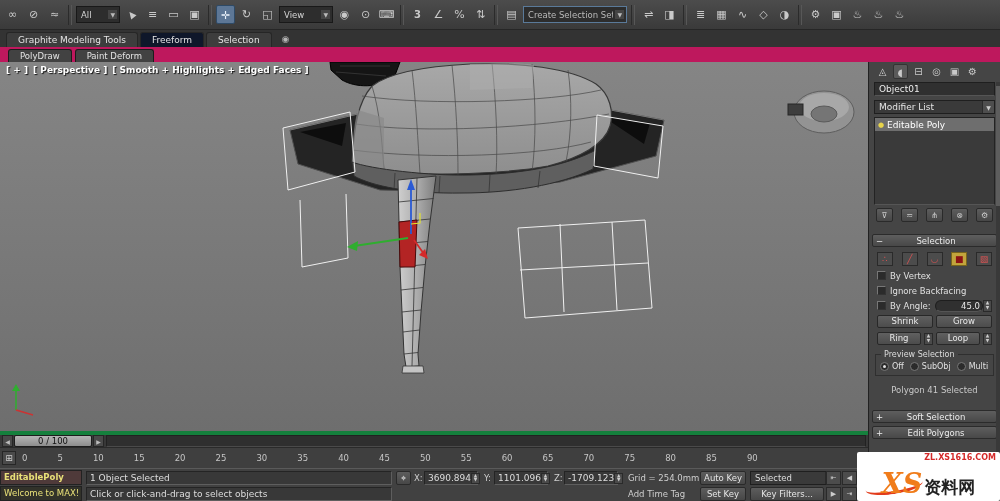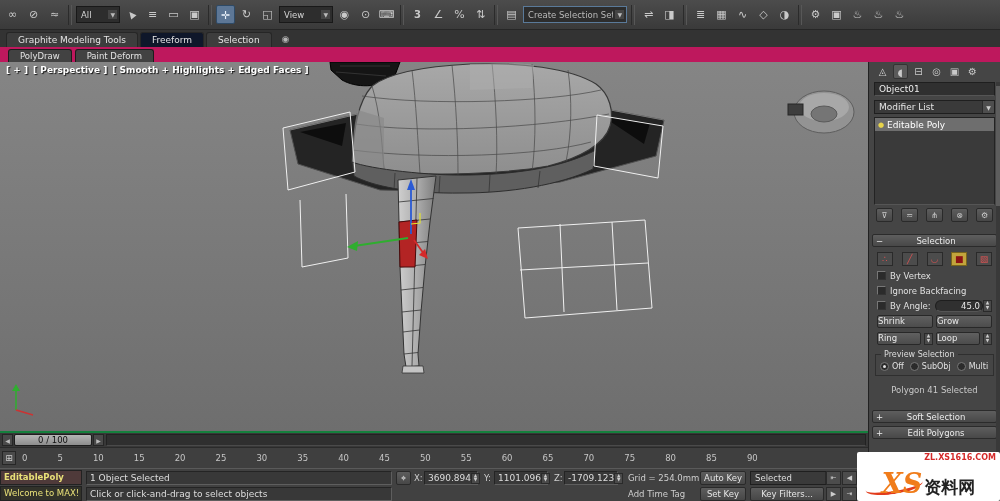--- a/index.html
+++ b/index.html
@@ -78,36 +78,36 @@
   .cb { width:9px; height:9px; background:#2b2b2b; border:1px solid #777;
     border-right-color:#333; border-bottom-color:#333; margin-right:4px; flex:0 0 auto; }
   .field { background:#303030; border:1px solid #1e1e1e; border-bottom-color:#555;
     color:#e6e6e6; font-size:8.5px; height:12px; line-height:10px; padding:0 2px; text-align:right; }
   .fsmall { width:48px; margin-left:auto;border-radius:6px; }
   .spin { width:9px; height:12px; display:inline-flex; flex-direction:column; align-items:center;
     justify-content:center; background:#4a4a4a; border:1px solid #2a2a2a; font-size:4.5px;
     line-height:4.5px; color:#ccc; flex:0 0 auto; }
   .spin::before { content:"▲"; } .spin::after { content:"▼"; }
   .btnrow { display:flex; gap:3px; margin:4px 8px 0; align-items:center; }
-  .btn { flex:1; height:13px; line-height:11px; 
+  .btn { flex:1; height:13px; line-height:11px; text-align:center;
     background:linear-gradient(#606060,#4c4c4c); border:1px solid #282828; border-radius:2px;
     font-size:8.5px; color:#e8e8e8; }
   .group { margin:9px 6px 0; border:1px solid #2f2f2f; position:relative; padding:7px 4px 4px; }
   .gtitle { position:absolute; top:-5px; left:5px; background:#454545; padding:0 3px; font-size:8px; color:#ddd; }
   .radrow { display:flex; gap:6px; font-size:8px; color:#e0e0e0; align-items:center; }
   .radopt { display:flex; align-items:center; }
   .rad { width:9px; height:9px; border-radius:50%; background:#2b2b2b; border:1px solid #777;
     margin-right:3px; position:relative; flex:0 0 auto; }
   .rad.on::after { content:""; position:absolute; inset:2px; background:#e2e2e2; border-radius:50%; }
   .selinfo { text-align:center; margin-top:9px; font-size:8.5px; color:#c9c9c9; }
   .pscroll { position:absolute; right:0; top:20px; bottom:0; width:4px; background:#393939; }
   .pscroll::after { content:""; position:absolute; top:4px; left:0; width:4px; height:120px; background:#5d5d5d; }
   
   #timeslider { position:absolute; left:0; top:431px; width:868px; height:16px; background:#383838;
-    border-top:2px solid #15803d; display:flex; align-items:center; padding:1px 2px; }
+    border-top:4px solid #15803d; display:flex; align-items:center; padding:1px 2px; }
   .tsarrow { width:11px; height:12px; background:#4a4a4a; border:1px solid #262626; color:#bbb;
     font-size:6px; display:flex; align-items:center; justify-content:center; flex:0 0 auto; }
   .tshandle { width:78px; height:12px; background:linear-gradient(#b5b5b5,#8d8d8d);
     border:1px solid #1d1d1d; border-radius:2px; color:#111; font-size:8.5px; text-align:center;
     line-height:11px; margin:0 1px; flex:0 0 auto; }
   .tstrack { flex:1; height:12px; background:#2f2f2f; border:1px solid #222; border-bottom-color:#4a4a4a; margin-left:2px; }
   #trackbar { position:absolute; left:0; top:447px; width:868px; height:21px; background:#3f3f3f;
     border-top:1px solid #2a2a2a; }
   .mcbtn { position:absolute; left:2px; top:3px; width:14px; height:14px; background:#4a4a4a;
     border:1px solid #262626; color:#ccc; font-size:9px; display:flex; align-items:center; justify-content:center; }

